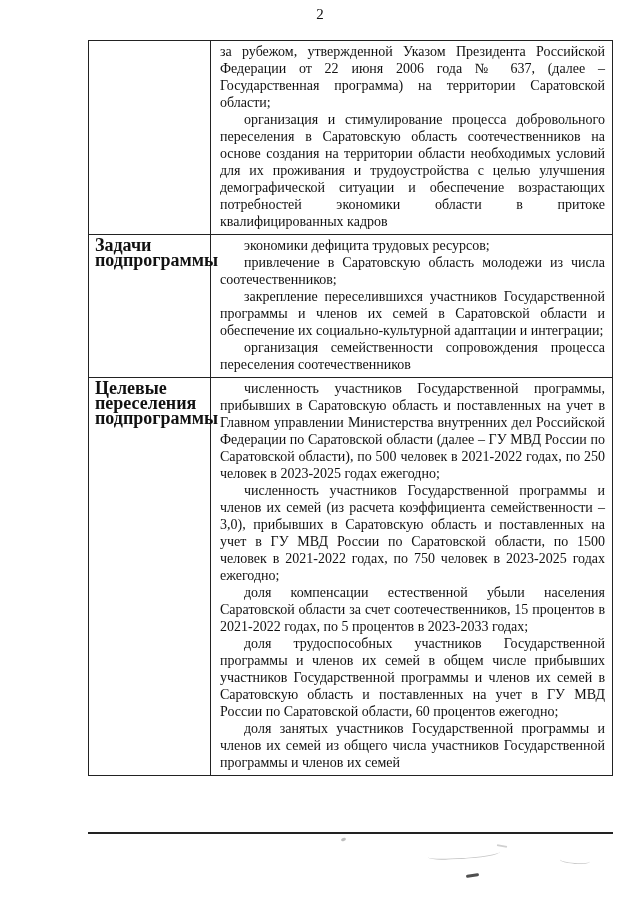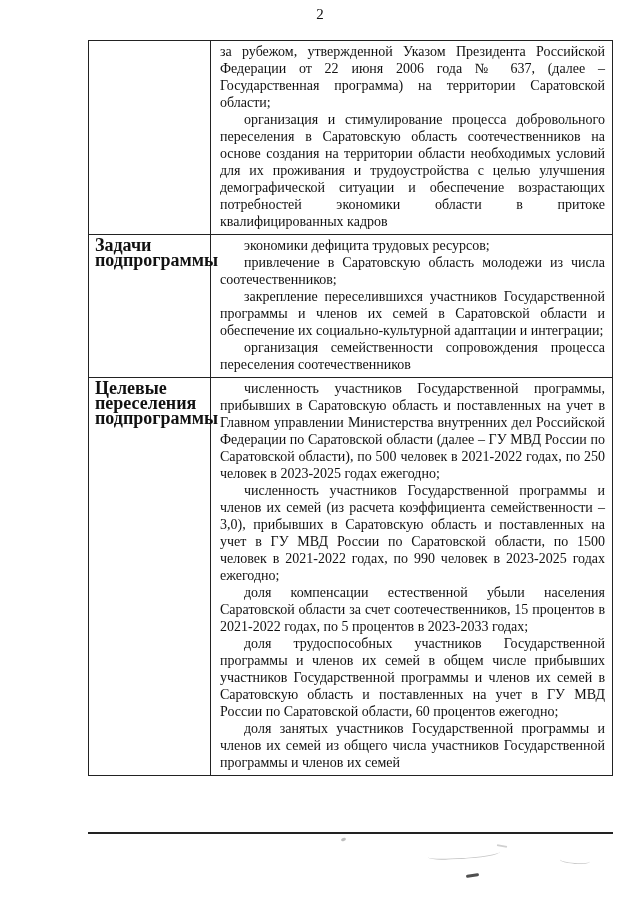--- a/index.html
+++ b/index.html
@@ -120,21 +120,21 @@
         <p class="para">экономики дефицита трудовых ресурсов;</p>
         <p class="para">привлечение в Саратовскую область молодежи из числа соотечественников;</p>
         <p class="para">закрепление переселившихся участников Государственной программы и членов их семей в Саратовской области и обеспечение их социально-культурной адаптации и интеграции;</p>
         <p class="para">организация семейственности сопровождения процесса переселения соотечественников</p>
       </td>
     </tr>
     <tr>
       <td class="head-cell">Целевые переселения подпрограммы</td>
       <td class="body-cell">
         <p class="para">численность участников Государственной программы, прибывших в Саратовскую область и поставленных на учет в Главном управлении Министерства внутренних дел Российской Федерации по Саратовской области (далее – ГУ МВД России по Саратовской области), по 500 человек в 2021-2022 годах, по 250 человек в 2023-2025 годах ежегодно;</p>
-        <p class="para">численность участников Государственной программы и членов их семей (из расчета коэффициента семейственности – 3,0), прибывших в Саратовскую область и поставленных на учет в ГУ МВД России по Саратовской области, по 1500 человек в 2021-2022 годах, по 990 человек в 2023-2025 годах ежегодно;</p>
+        <p class="para">численность участников Государственной программы и членов их семей (из расчета коэффициента семейственности – 3,0), прибывших в Саратовскую область и поставленных на учет в ГУ МВД России по Саратовской области, по 1500 человек в 2021-2022 годах, по 750 человек в 2023-2025 годах ежегодно;</p>
         <p class="para">доля компенсации естественной убыли населения Саратовской области за счет соотечественников, 15 процентов в 2021-2022 годах, по 5 процентов в 2023-2033 годах;</p>
         <p class="para">доля трудоспособных участников Государственной программы и членов их семей в общем числе прибывших участников Государственной программы и членов их семей в Саратовскую область и поставленных на учет в ГУ МВД России по Саратовской области, 60 процентов ежегодно;</p>
         <p class="para">доля занятых участников Государственной программы и членов их семей из общего числа участников Государственной программы и членов их семей</p>
       </td>
     </tr>
   </tbody>
     </table>
 </div>
 
 <div class="artifact dot-1"></div>

